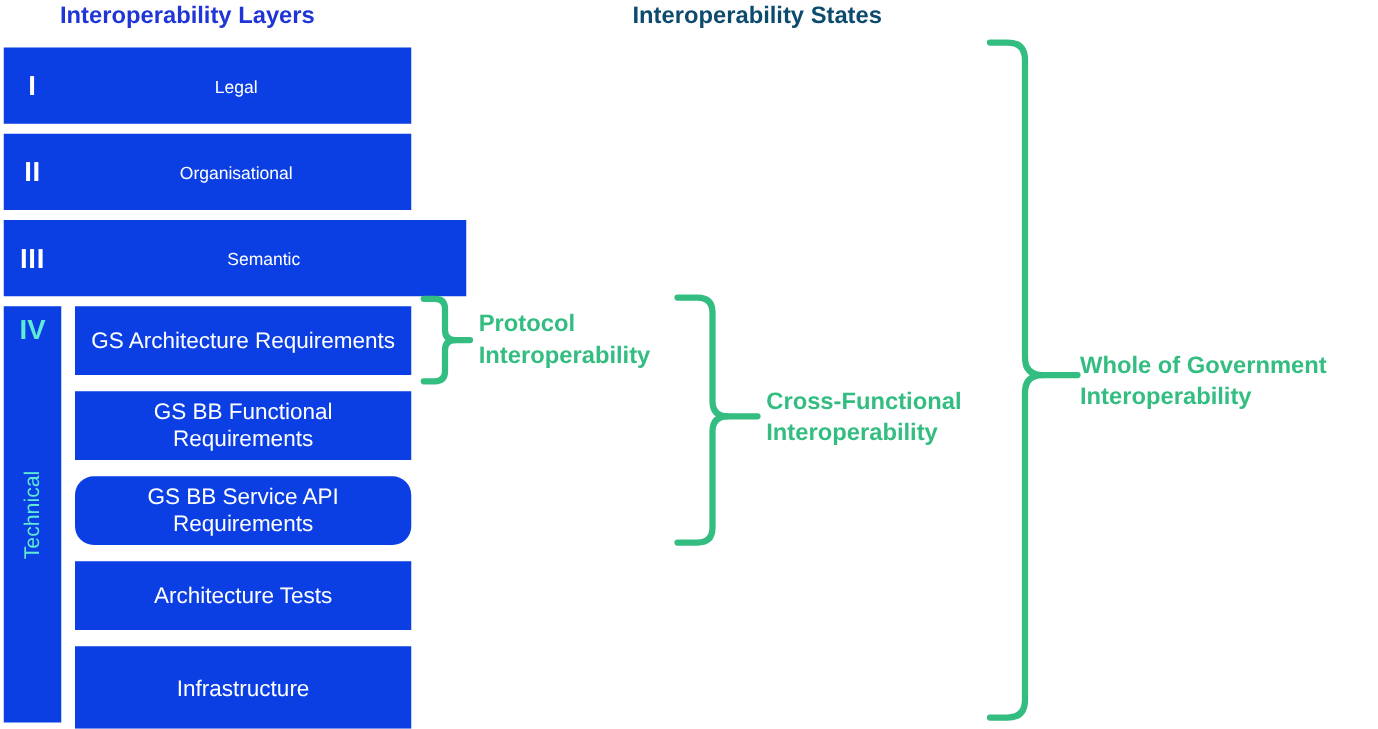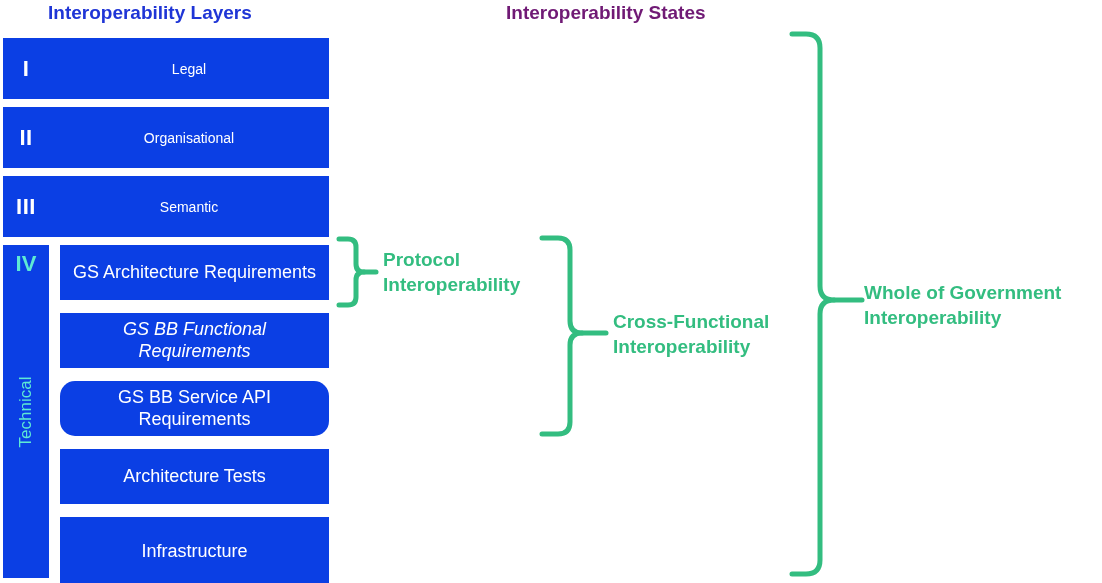--- a/index.html
+++ b/index.html
@@ -27,21 +27,21 @@
     white-space: nowrap;
   }
   #heading-layers {
     left: 48px;
     top: 2px;
     color: #1f35d6;
   }
   #heading-states {
     left: 506px;
     top: 2px;
-    color: #701a75;
+    color: #0c4a6e;
   }
 
   
   .layer-row {
     position: absolute;
     left: 3px;
     width: 326px;
     background: #0b3fe4;
     color: #ffffff;
   }
@@ -65,21 +65,21 @@
     right: 0;
     height: 100%;
     display: flex;
     align-items: center;
     justify-content: center;
     font-size: 14px;
   }
 
   #row-legal       { top: 38px;  height: 61px; }
   #row-org         { top: 107px; height: 61px; }
-  #row-semantic    { top: 176px; height: 61px; }
+  #row-semantic    { top: 176px; height: 61px; padding-left: 44px; }
 
   
   #technical-column {
     position: absolute;
     left: 3px;
     top: 245px;
     width: 46px;
     height: 333px;
     background: #0b3fe4;
     color: #5eead4;
@@ -119,21 +119,21 @@
     display: flex;
     align-items: center;
     justify-content: center;
     text-align: center;
     font-size: 18px;
     line-height: 1.22;
     box-sizing: border-box;
     padding: 0 6px;
   }
   #sub-arch     { top: 245px; height: 55px; text-align: right; }
-  #sub-func     { top: 313px; height: 55px; font-style: italic; }
+  #sub-func     { top: 313px; height: 55px; }
   #sub-api      { top: 381px; height: 55px; border-radius: 15px; }
   #sub-tests    { top: 449px; height: 55px; }
   #sub-infra    { top: 517px; height: 70px; }
 
   
   .brace-svg {
     position: absolute;
     overflow: visible;
     pointer-events: none;
   }

